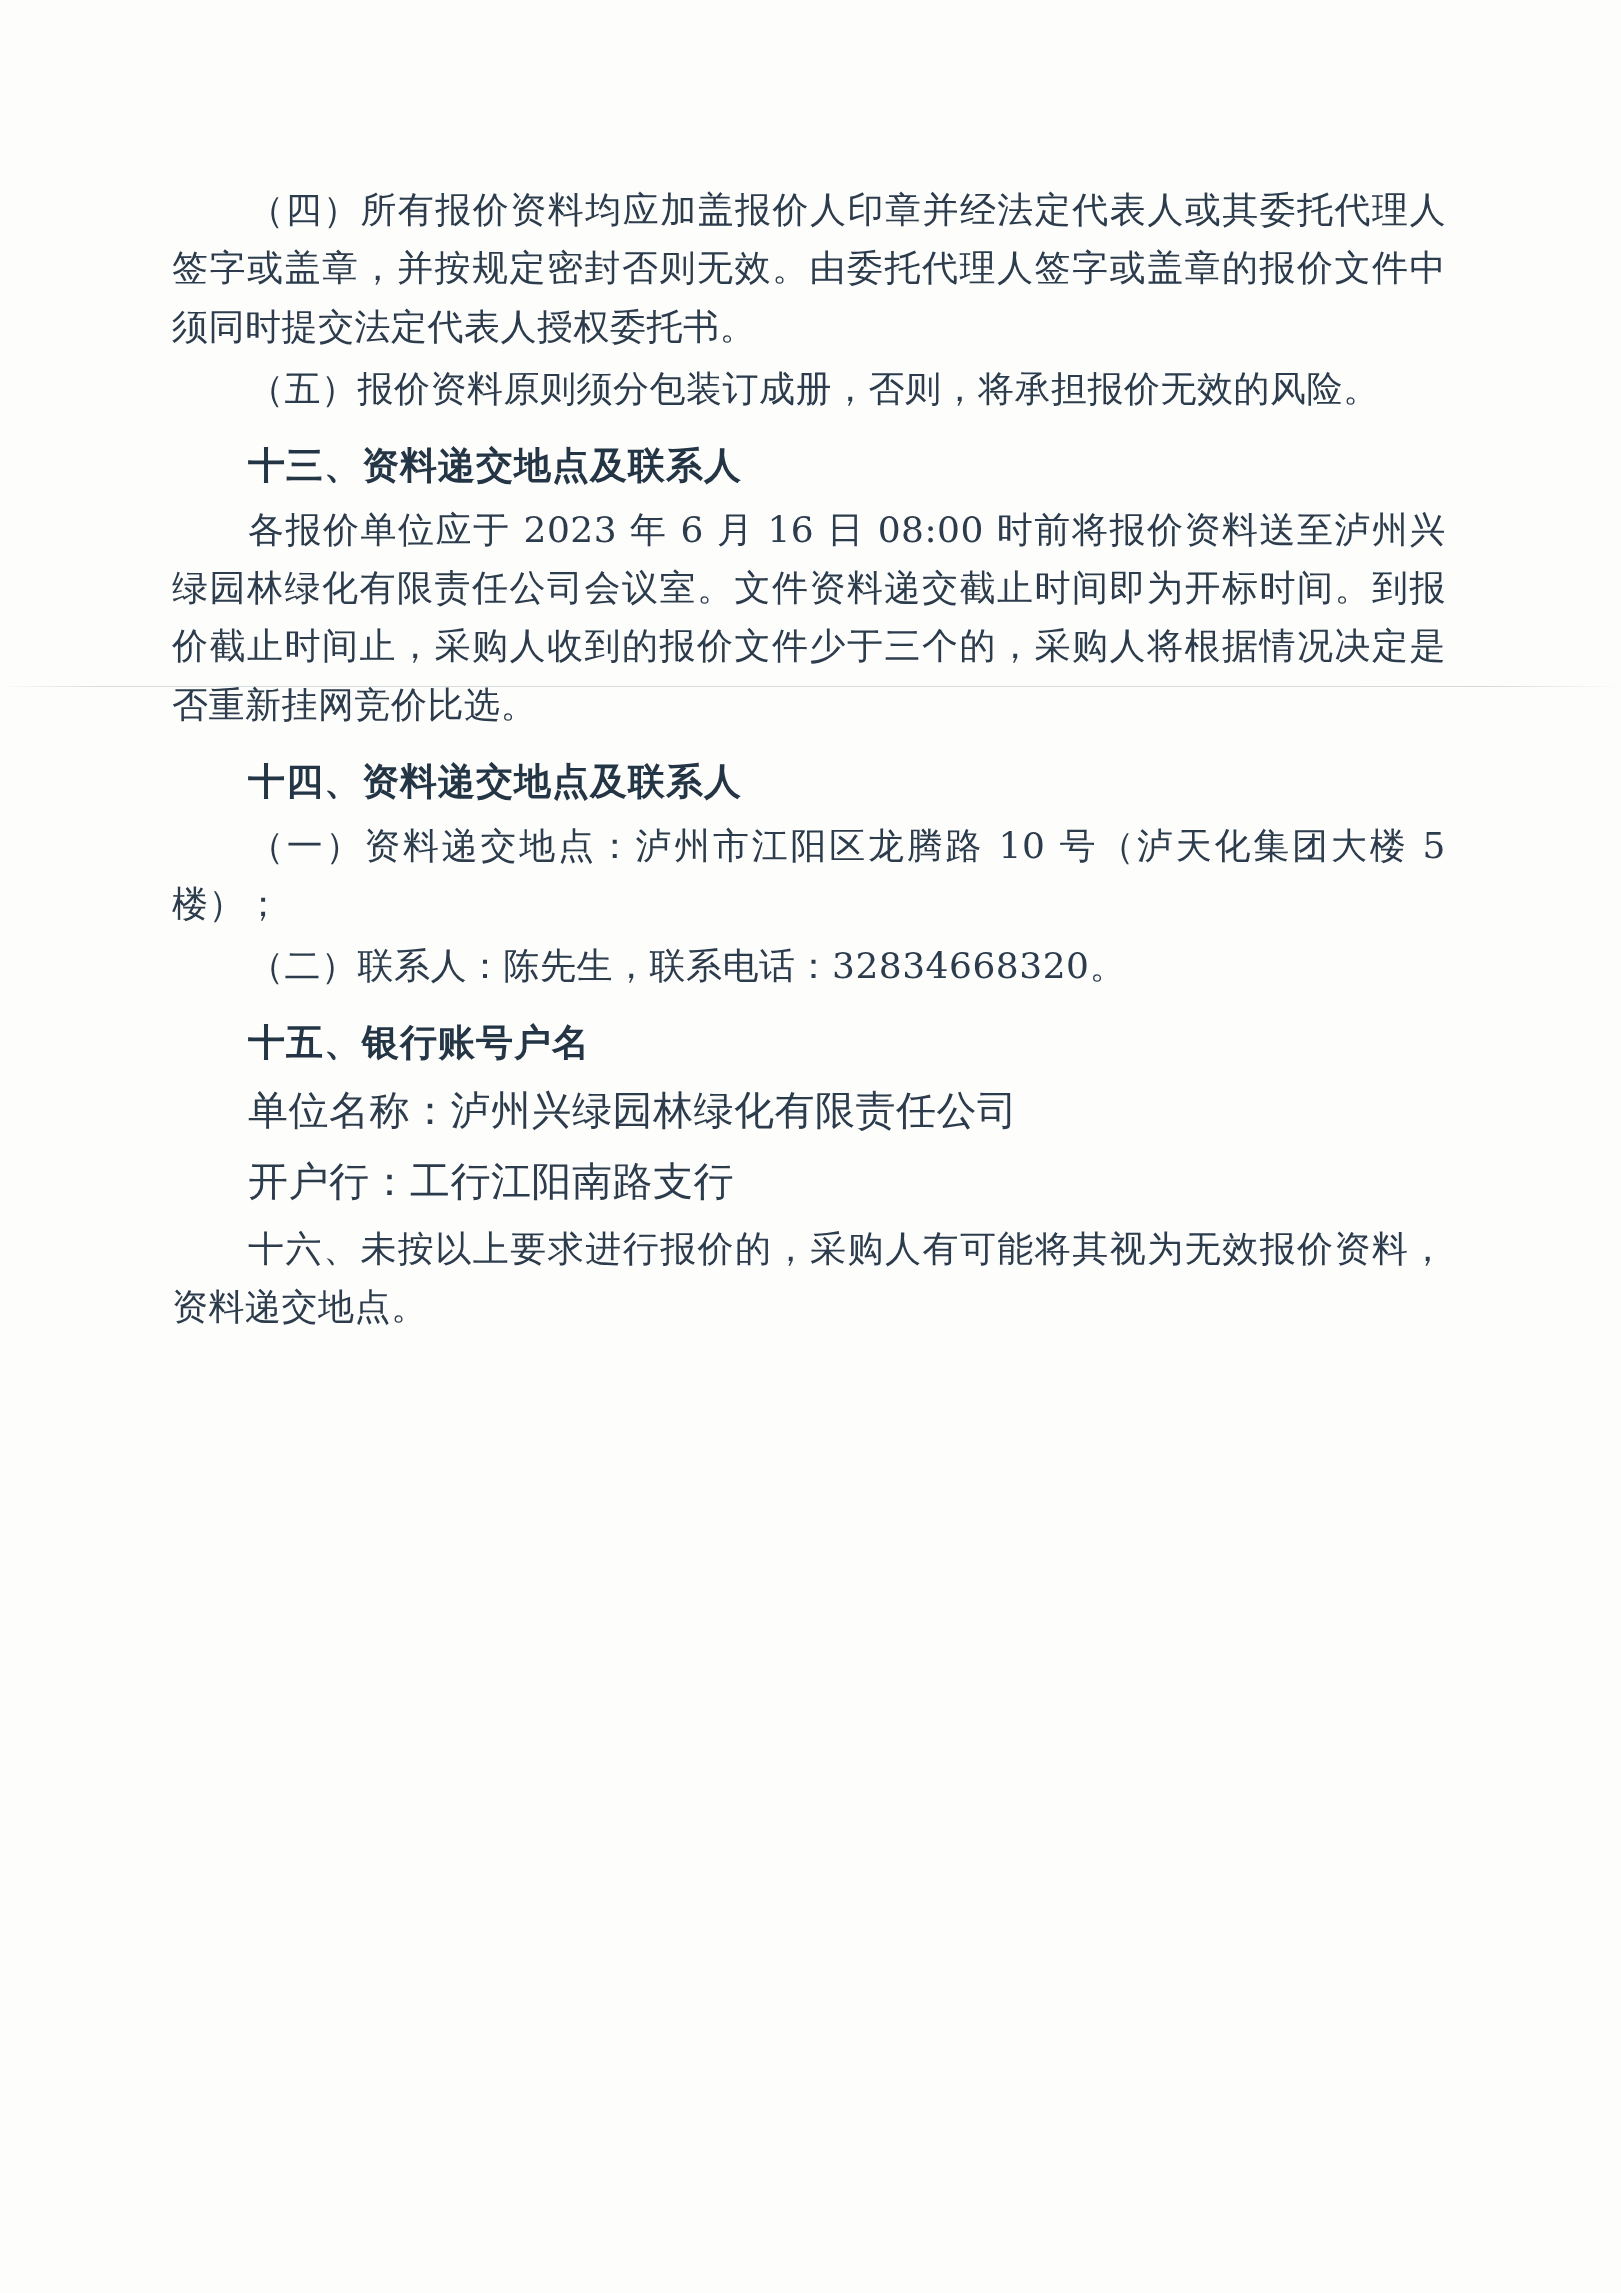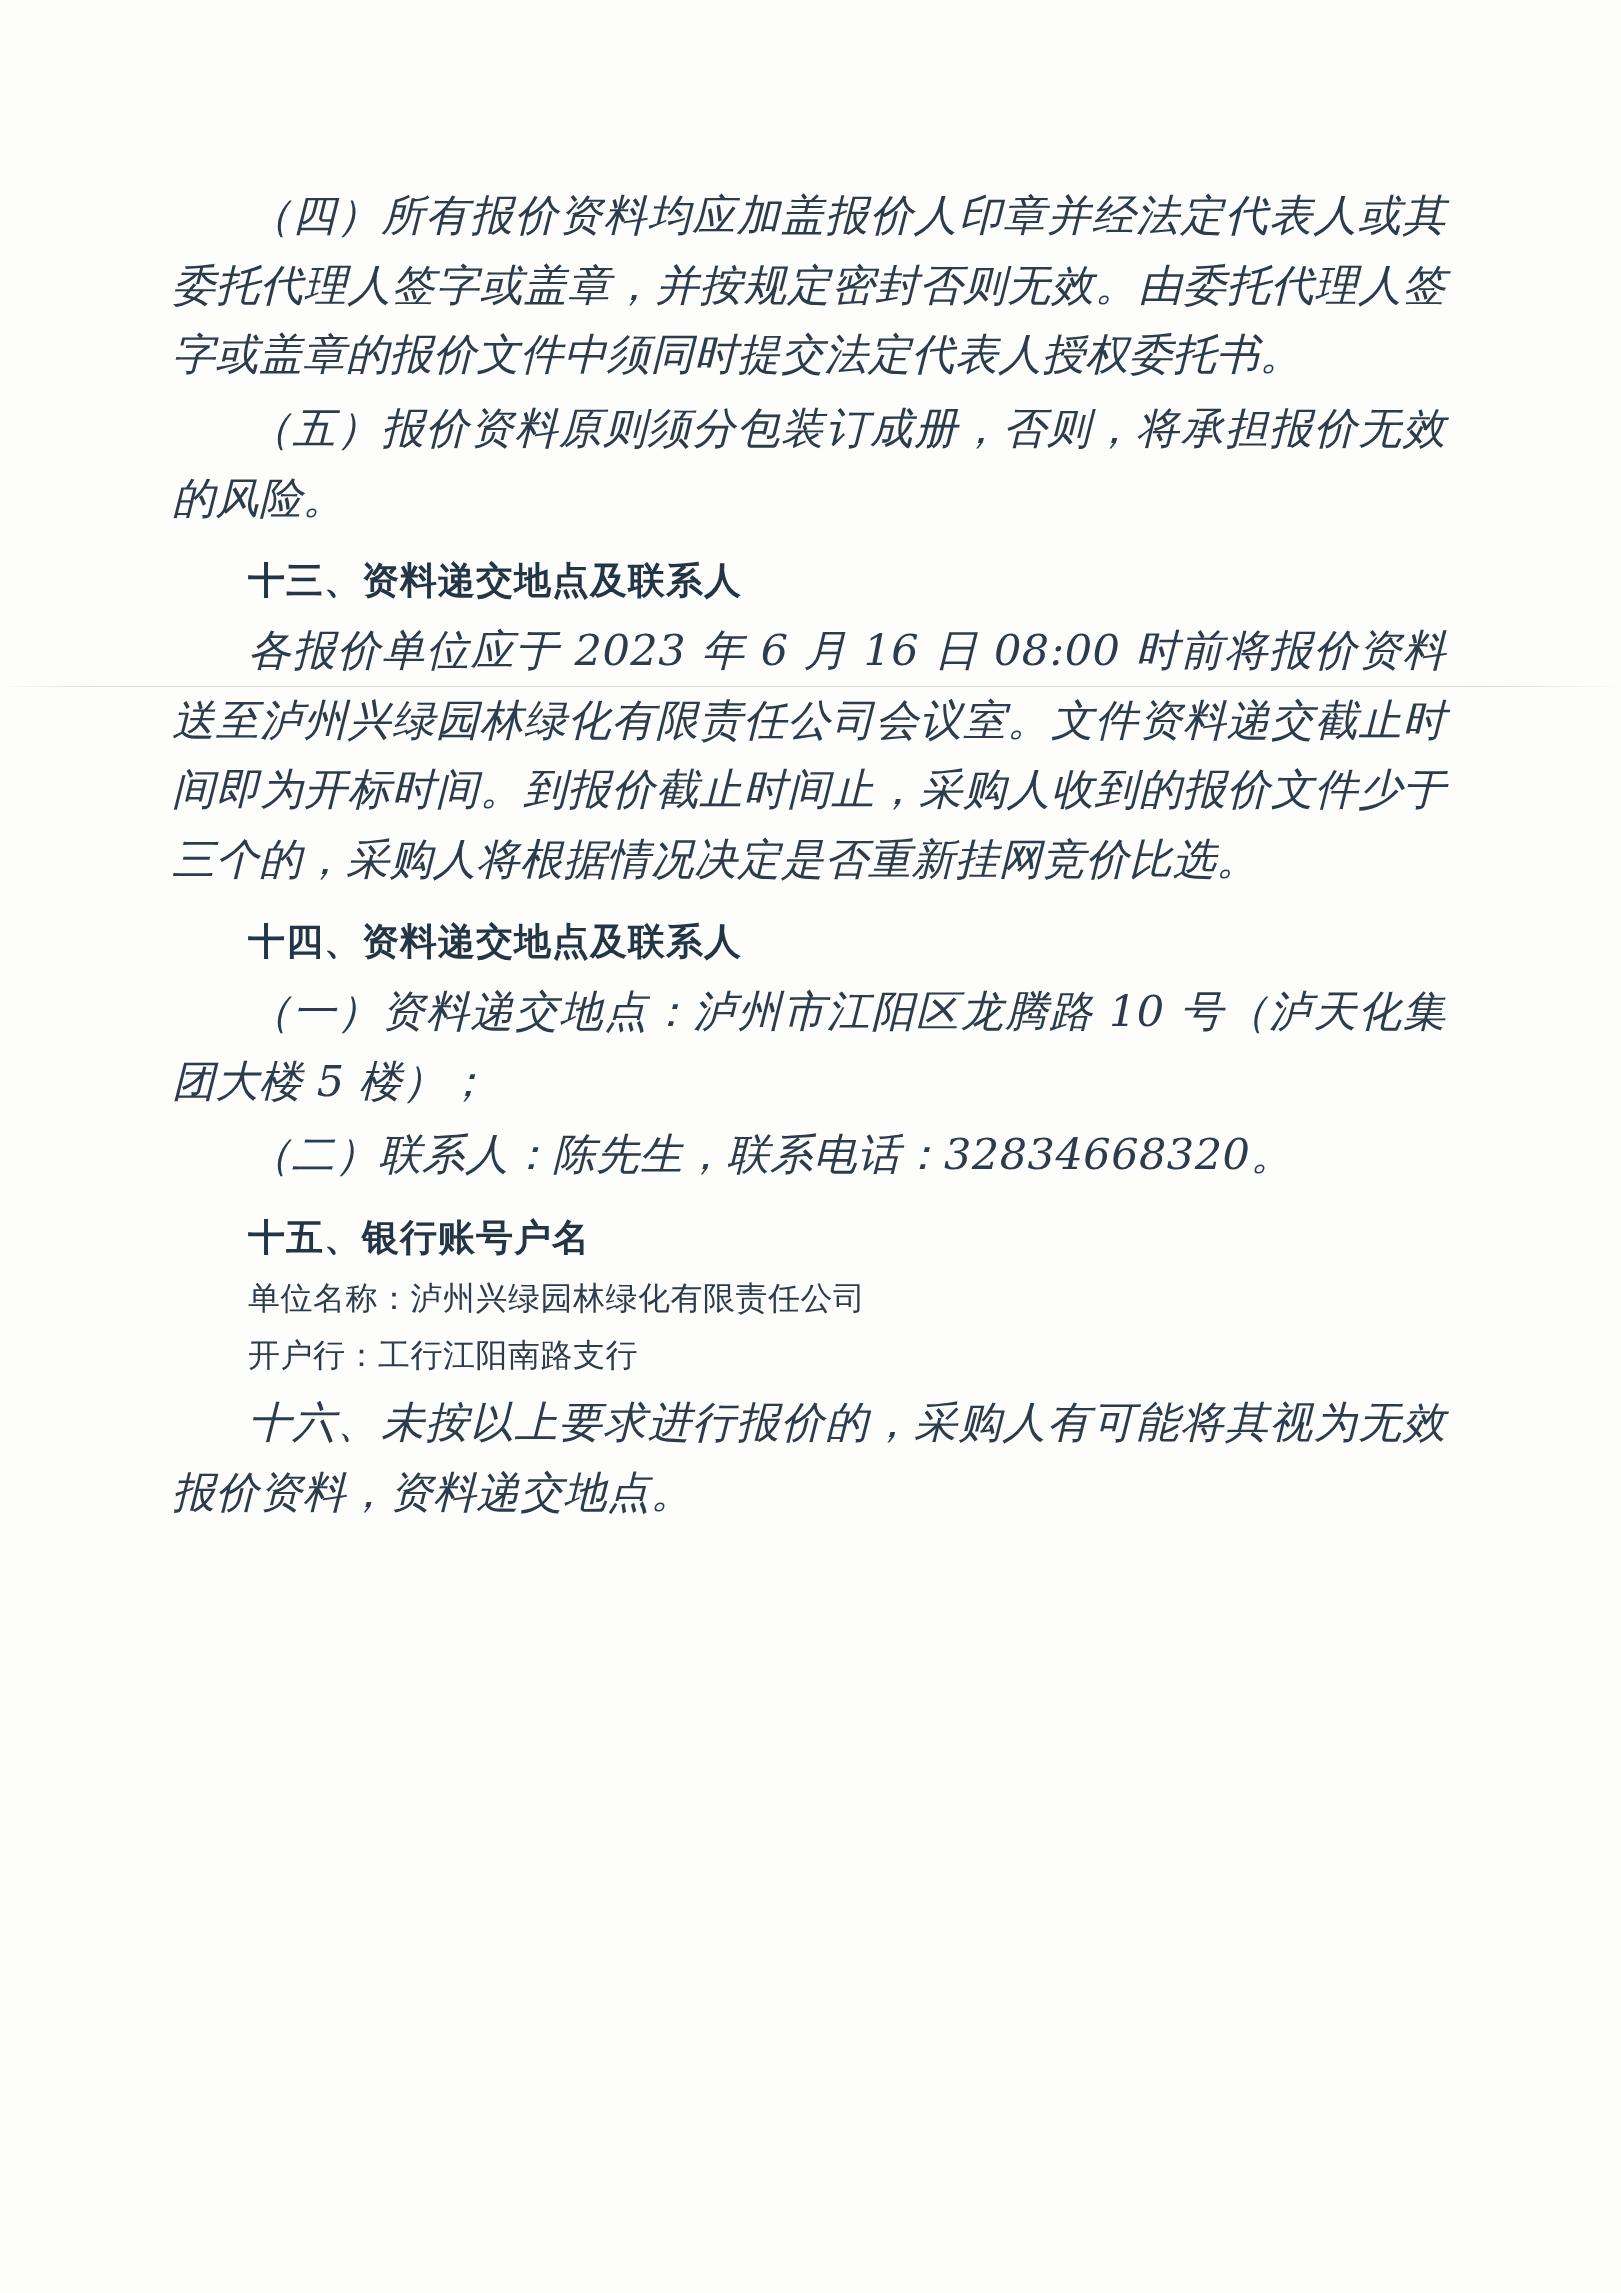--- a/index.html
+++ b/index.html
@@ -30,44 +30,43 @@
     background: linear-gradient(to right, rgba(120,140,150,0.0) 0%, rgba(120,140,150,0.28) 6%, rgba(120,140,150,0.30) 92%, rgba(120,140,150,0.0) 100%);
   }
   .content {
     position: absolute;
     left: 172px;
     top: 181px;
     width: 1274px;
   }
   p {
     margin: 0 0 3.9px 0;
-    font-size: 43px;
+    font-size: 36px;
     line-height: 1.62;
     letter-spacing: 0.5px;
     color: #2c3c4d;
     text-align: justify;
     text-justify: inter-ideograph;
-    font-style: italic;
   }
   p.indent {
     text-indent: 76px;
   }
   h2 {
     margin: 17.6px 0 5.9px 0;
     font-size: 37px;
     line-height: 1.6;
     font-weight: bold;
     letter-spacing: 1px;
     text-indent: 76px;
     color: #243545;
     font-family: "DejaVu Sans", sans-serif;
   }
   .bank-line {
     margin: 0 0 5.9px 0;
-    font-size: 32px;
+    font-size: 40px;
     line-height: 1.62;
     text-indent: 76px;
     letter-spacing: 0.5px;
     color: #2c3c4d;
   }
 </style>
 </head>
 <body>
 
 <div class="page">

